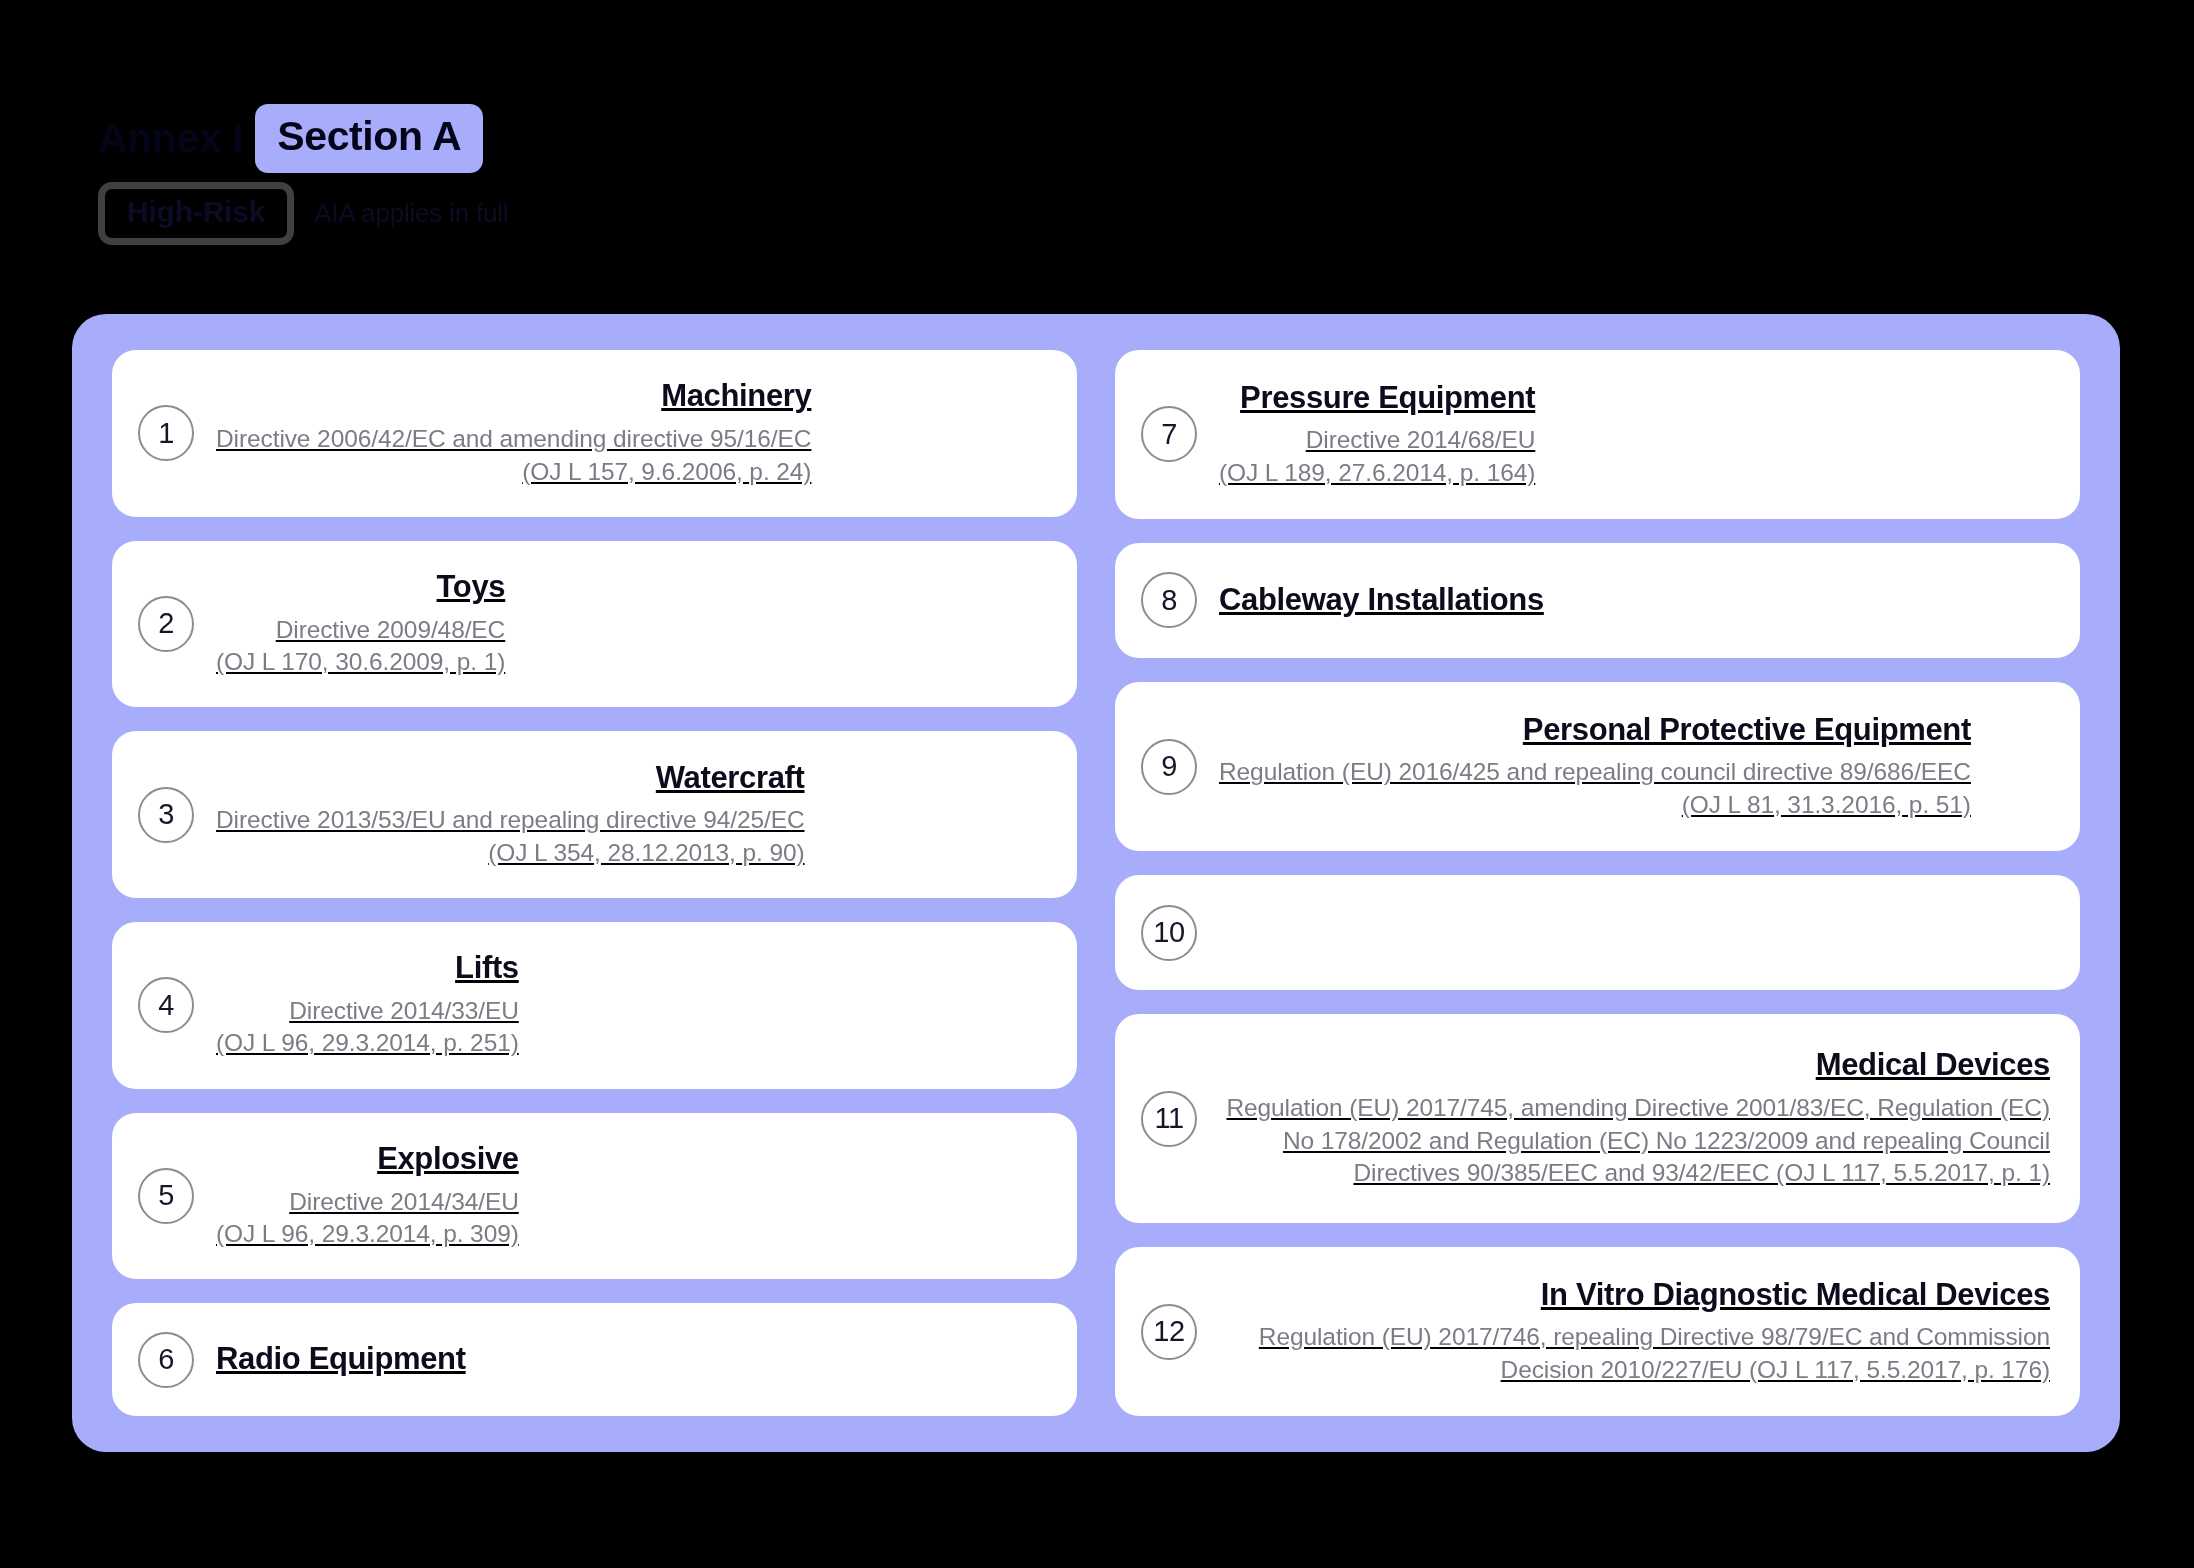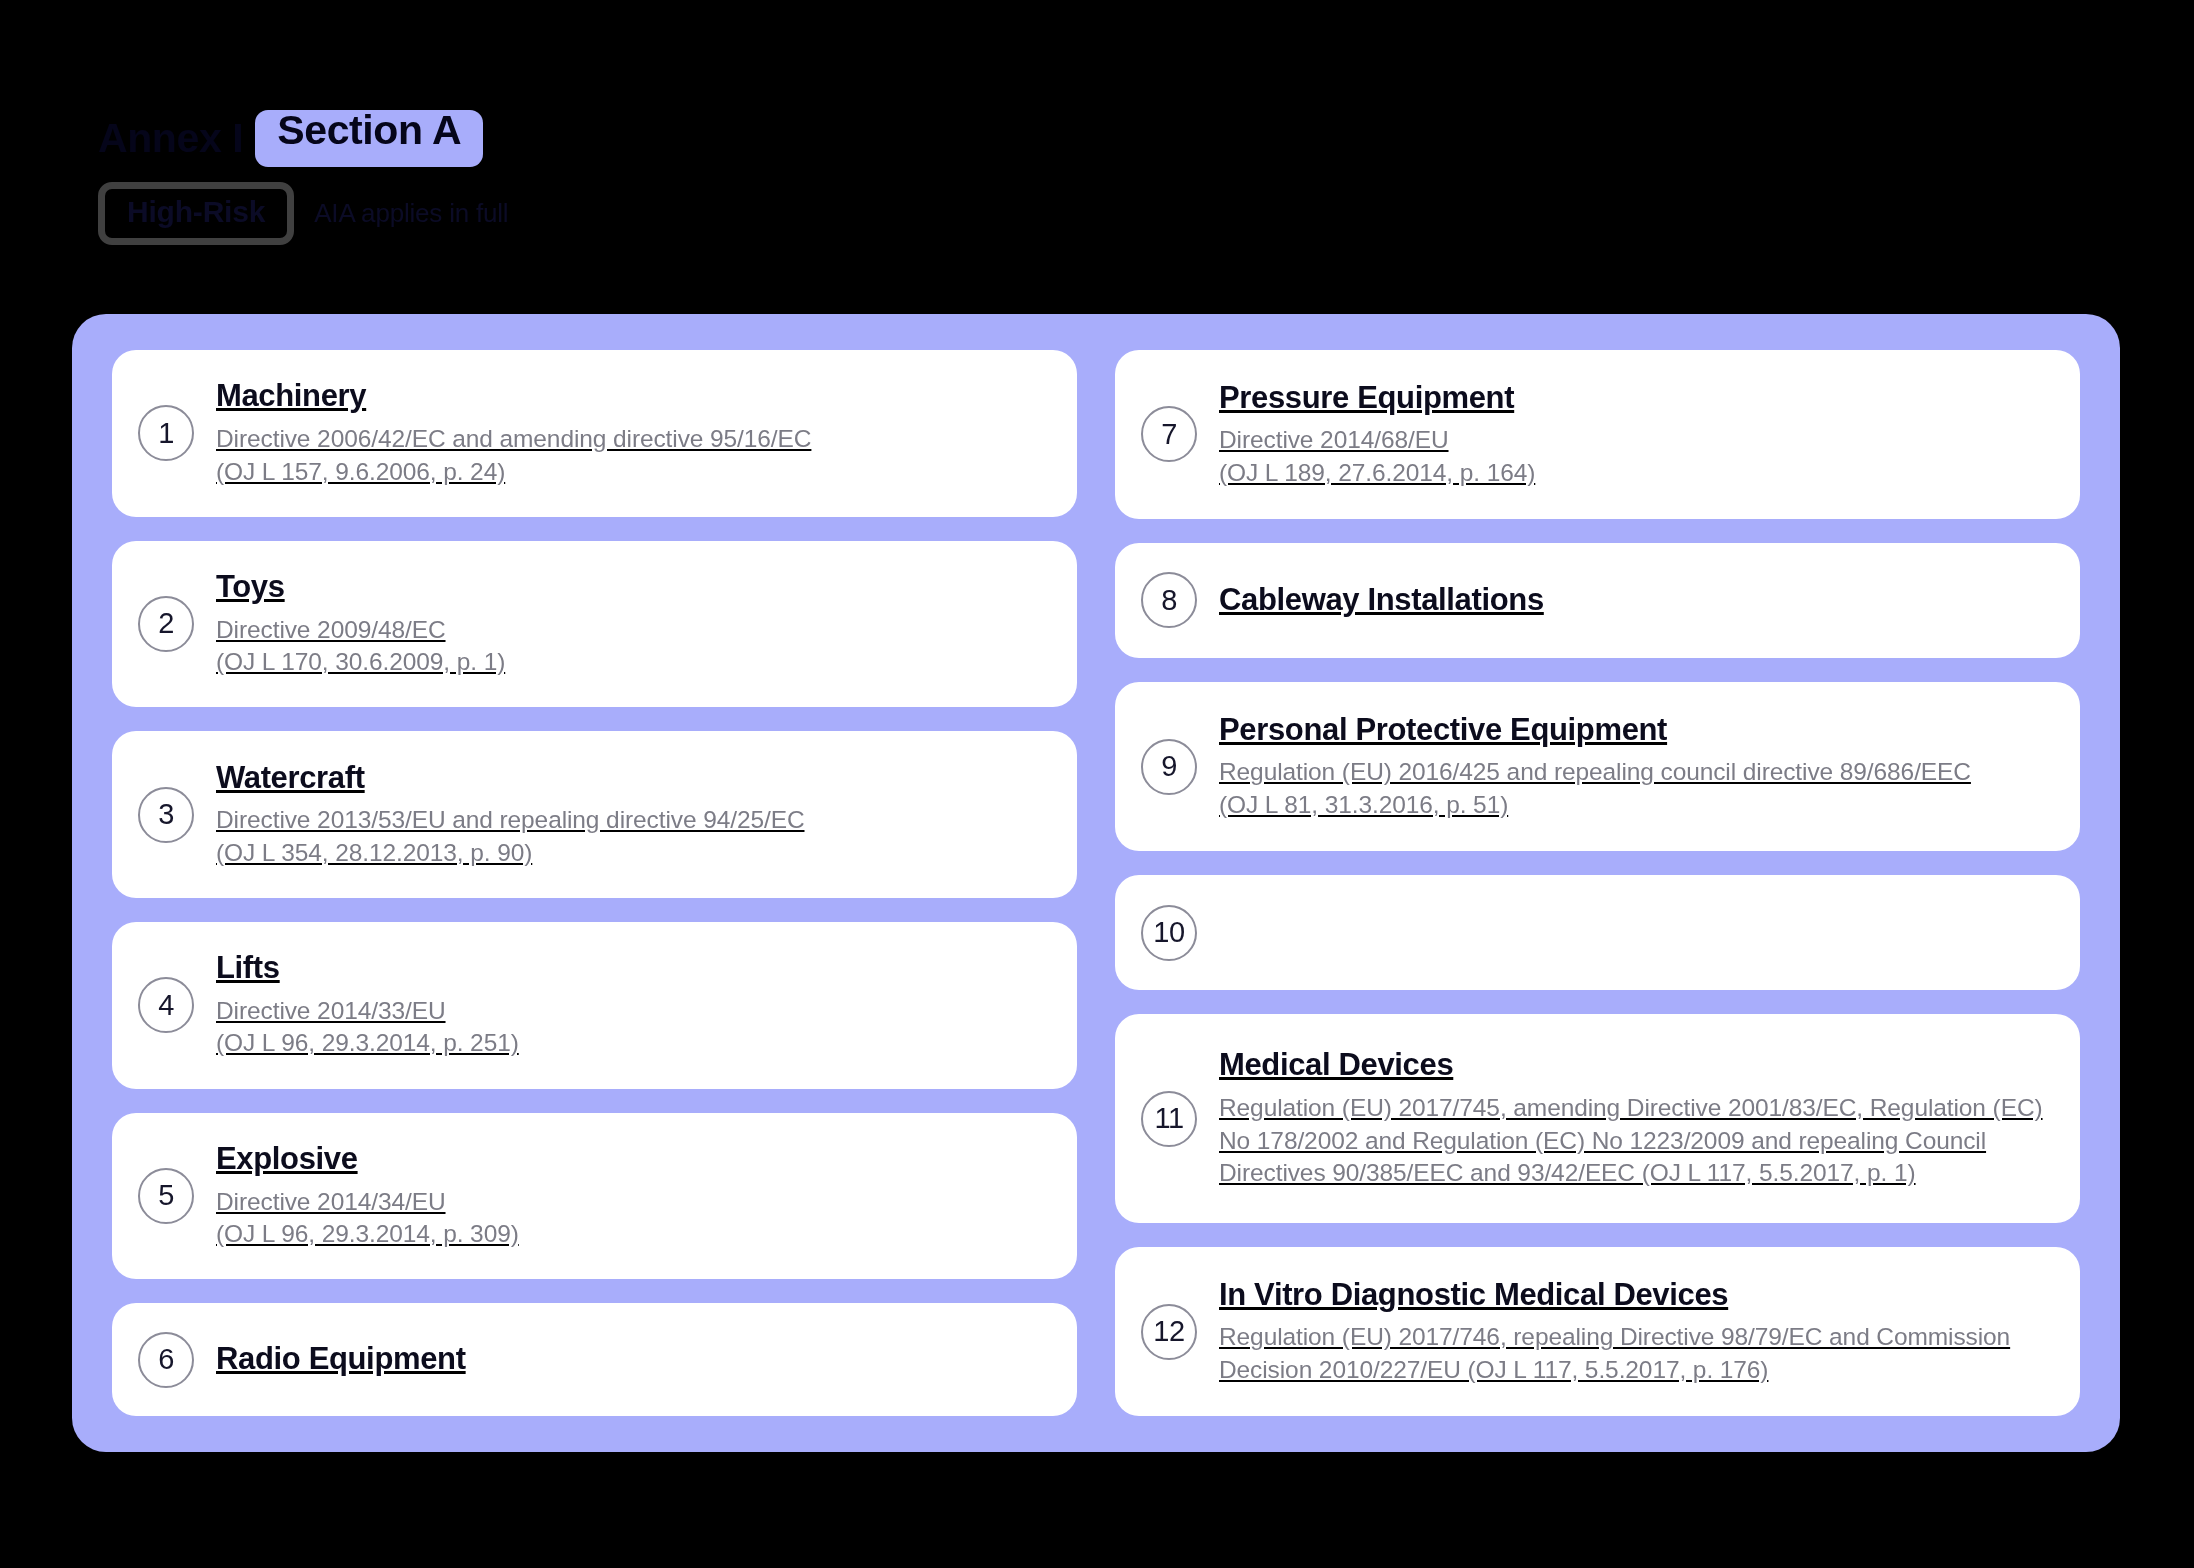--- a/index.html
+++ b/index.html
@@ -14,20 +14,21 @@
   body {
     font-family: "Liberation Sans", sans-serif;
     -webkit-font-smoothing: antialiased;
   }
 
   #root {
     position: relative;
     width: 2194px;
     height: 1568px;
     background: #000000;
+    text-align: right;
   }
 
   
   .header {
     position: absolute;
     left: 98px;
     top: 104px;
     width: 1200px;
   }
 
@@ -47,21 +48,21 @@
     white-space: nowrap;
   }
 
   .section-badge {
     background: #a8adfb;
     color: #05051a;
     font-size: 41px;
     font-weight: 700;
     letter-spacing: -0.4px;
     border-radius: 13px;
-    padding: 0 22px 16px 22px;
+    padding: 12px 22px 16px 22px;
     line-height: 1;
     white-space: nowrap;
   }
 
   .header-line2 {
     display: flex;
     align-items: center;
     gap: 20px;
     margin-top: 14px;
     height: 54px;

